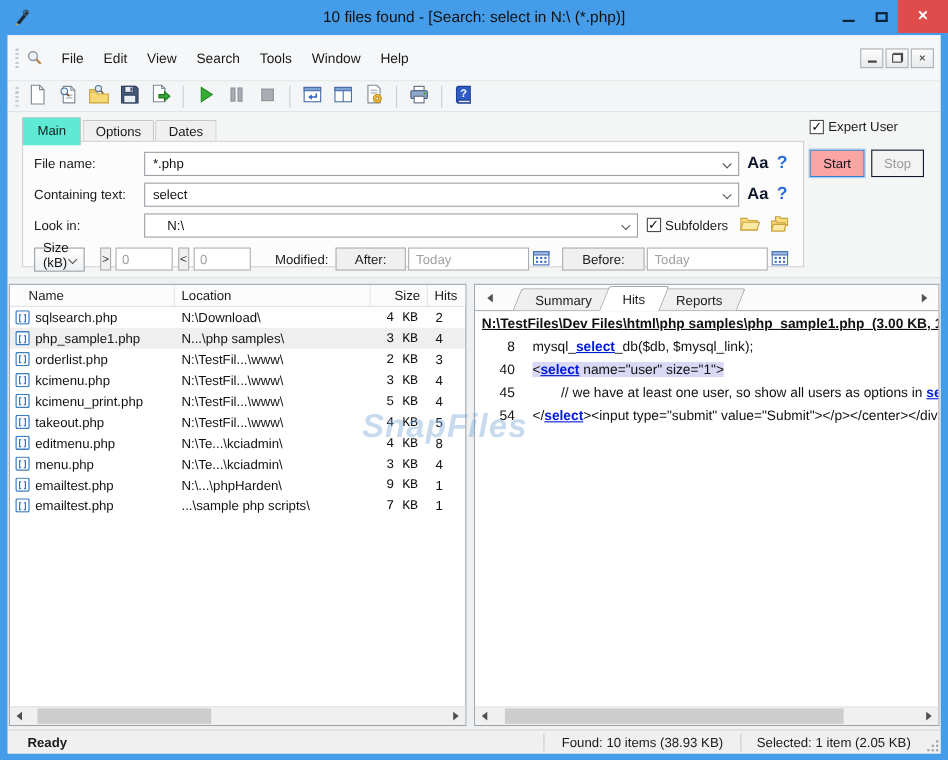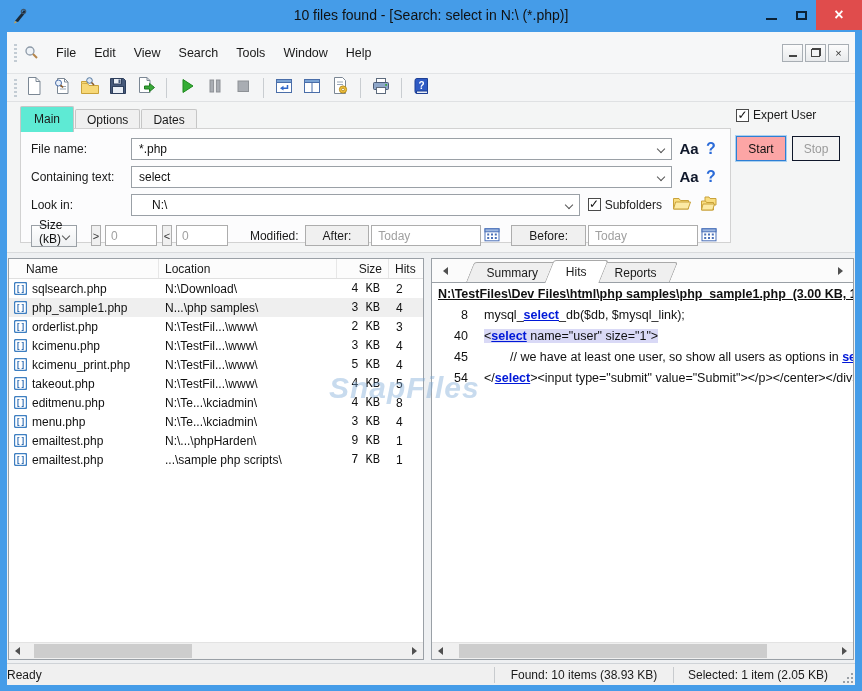--- a/index.html
+++ b/index.html
@@ -118,21 +118,21 @@
   .pv-num { width:30px; text-align:right; flex:0 0 auto; margin-right:16px; }
   .pv-text {}
   .pv-text.hl { background:#d9d9f6; }
   .pv-text.indent { padding-left:26px; }
   .pv-link { color:#0018d8; text-decoration:underline; font-weight:bold; cursor:pointer; }
 
   .watermark { position:absolute; left:322px; top:118px; font-size:30px; font-weight:bold; font-style:italic; letter-spacing:1px; color:rgba(125,170,215,0.42); z-index:4; pointer-events:none; white-space:nowrap; }
 
   
   .statusbar { height:22px; background:#f0f0f0; border-top:1px solid #cfd3d7; display:flex; align-items:center; flex:0 0 auto; font-size:12px; color:#1a1a1a; }
-  .sb-ready { flex:1; padding-left:0; }
+  .sb-ready { flex:1; padding-left:18px;font-weight:bold; }
   .sb-sep { width:1px; height:16px; background:#c8cbce; }
   .sb-found { width:178px; text-align:center; }
   .sb-selected { width:168px; text-align:center; position:relative; }
   .sb-grip { width:13px; height:100%; position:relative; cursor:nwse-resize; }
   .sb-grip::after { content:""; position:absolute; right:2px; bottom:2px; width:2px; height:2px; background:#9aa0a6;
       box-shadow:-4px 0 #9aa0a6,-8px 0 #9aa0a6,0 -4px #9aa0a6,-4px -4px #9aa0a6,0 -8px #9aa0a6; }
 </style>
 </head>
 <body>
 

